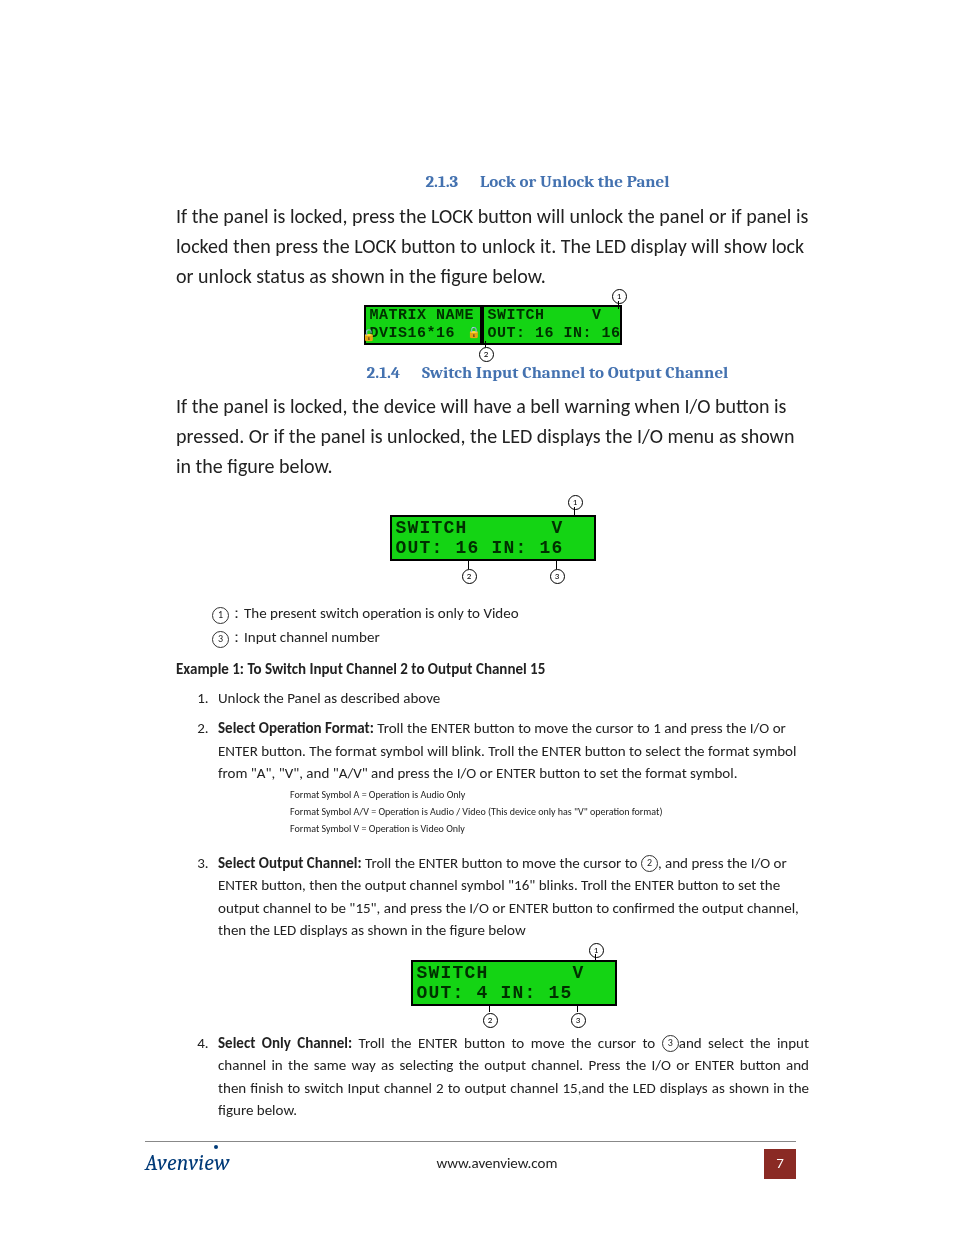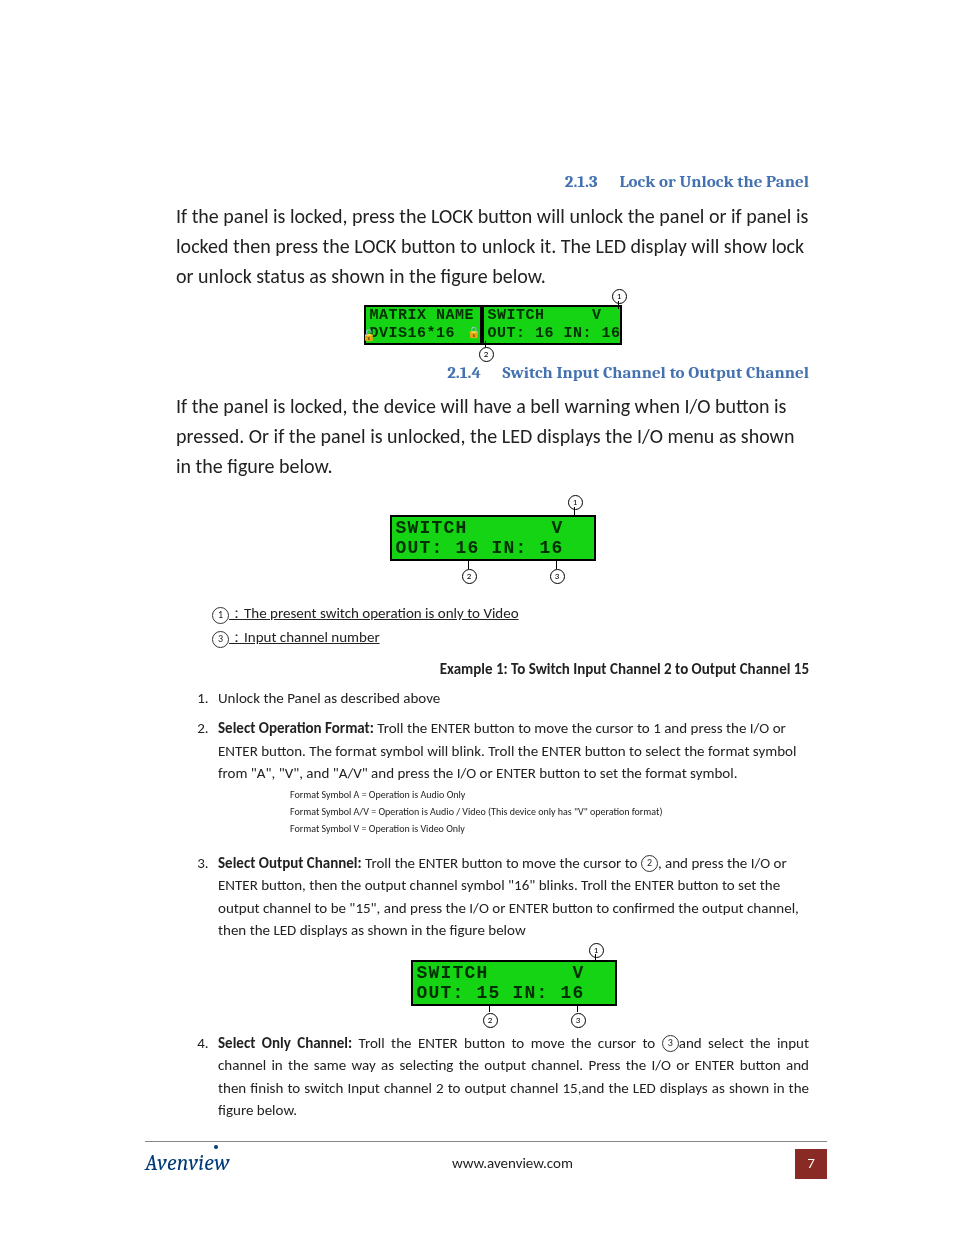--- a/index.html
+++ b/index.html
@@ -19,21 +19,21 @@
     width: 954px;
     min-height: 1235px;
     padding: 170px 145px 55px 176px;
     position: relative;
   }
   .heading {
     font-family: Cambria, Georgia, "Times New Roman", serif;
     color: #4472b0;
     font-weight: 700;
     font-size: 17px;
-    text-align: right;
+    text-align: center;
     margin: 0 0 6px 110px;
   }
   .heading .num { margin-right: 18px; }
   .para {
     margin: 0 0 14px 0;
     font-size: 20px;
     line-height: 1.5;
   }
   .figure {
     margin: 8px auto 16px auto;
@@ -92,36 +92,35 @@
   .lcd.big {
     width: 206px;
     font-size: 18px;
     line-height: 20px;
     letter-spacing: 1.2px;
     padding: 1px 2px;
   }
   .lcd.big .lcd-row { padding: 0 2px; }
 
   
-  .legend { margin: 22px 0 10px 36px; text-decoration: underline; }
+  .legend { margin: 22px 0 10px 36px; }
   .legend div { margin: 2px 0; font-size: 15px; }
   .legend .circ {
     display: inline-block;
     width: 15px; height: 15px;
     border: 1px solid #333;
     border-radius: 50%;
     font-size: 10px;
     line-height: 14px;
     text-align: center;
     margin-right: 0;
   }
   .example-title {
     font-weight: 700;
     margin: 8px 0 6px 0;
-    text-align: right;
   }
   ol.steps {
     margin: 4px 0 4px 36px;
     padding: 0;
   }
   ol.steps > li {
     margin: 2px 0 8px 0;
     padding-left: 6px;
     font-size: 15px;
     line-height: 1.5;
@@ -137,21 +136,21 @@
     border: 1px solid #333;
     border-radius: 50%;
     font-size: 10px;
     line-height: 14px;
     text-align: center;
     vertical-align: middle;
   }
   
   .footer {
     position: absolute;
-    left: 145px; right: 127px;
+    left: 145px; right: 158px;
     bottom: 55px;
   }
   .footer-line {
     border-top: 1px solid #888;
     margin-bottom: 6px;
   }
   .footer-row {
     display: flex;
     align-items: center;
     justify-content: space-between;
@@ -266,21 +265,21 @@
       <div class="format-sub">Format Symbol A/V = Operation is Audio / Video (This device only has "V" operation format)</div>
       <div class="format-sub">Format Symbol V = Operation is Video Only</div>
     </li>
     <li style="margin-top:16px;">
       <b>Select Output Channel:</b><span> Troll the ENTER button to move the cursor to </span><span class="inline-circ">2</span><span>, and press the I/O or ENTER button, then the output channel symbol "16" blinks. Troll the ENTER button to set the output channel to be "15", and press the I/O or ENTER button to confirmed the output channel, then the LED displays as shown in the figure below</span>
       
       <div class="figure" style="margin-top:0; margin-bottom:4px;">
         <div class="lcd-wrap" style="padding-top:18px; padding-bottom:18px;">
           <div class="lcd big">
             <div class="lcd-row">SWITCH       V</div>
-            <div class="lcd-row">OUT: 15 IN: 16</div>
+            <div class="lcd-row">OUT: 4 IN: 15</div>
           </div>
           <div class="callout" style="left:178px; top:-2px;">
             <span class="circ">1</span>
           </div>
           <div class="vline" style="left:184px; top:12px; width:1px; height:8px;"></div>
           <div class="callout" style="left:72px; top:68px;">
             <span class="circ">2</span>
           </div>
           <div class="vline" style="left:78px; top:62px; width:1px; height:8px;"></div>
           <div class="callout" style="left:160px; top:68px;">

